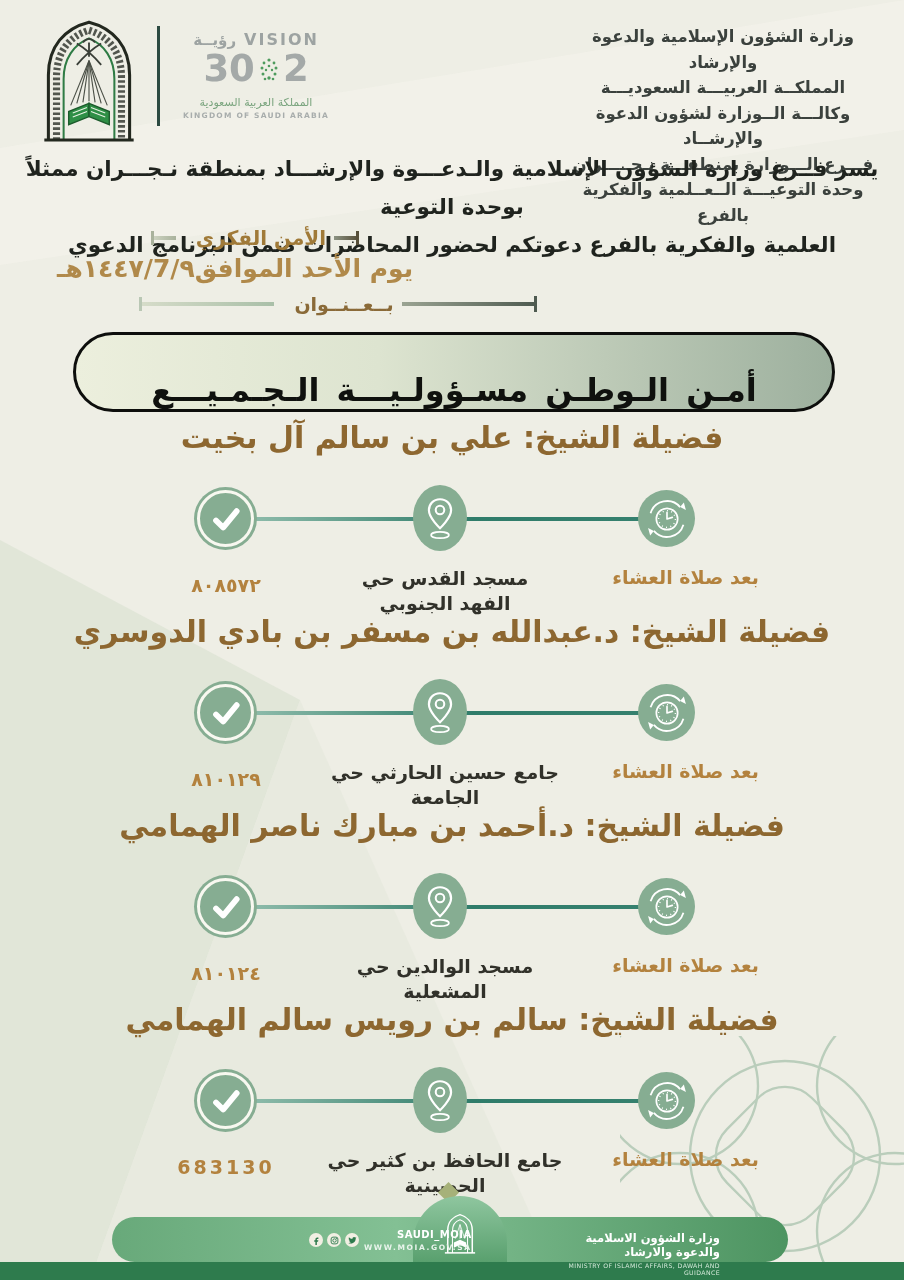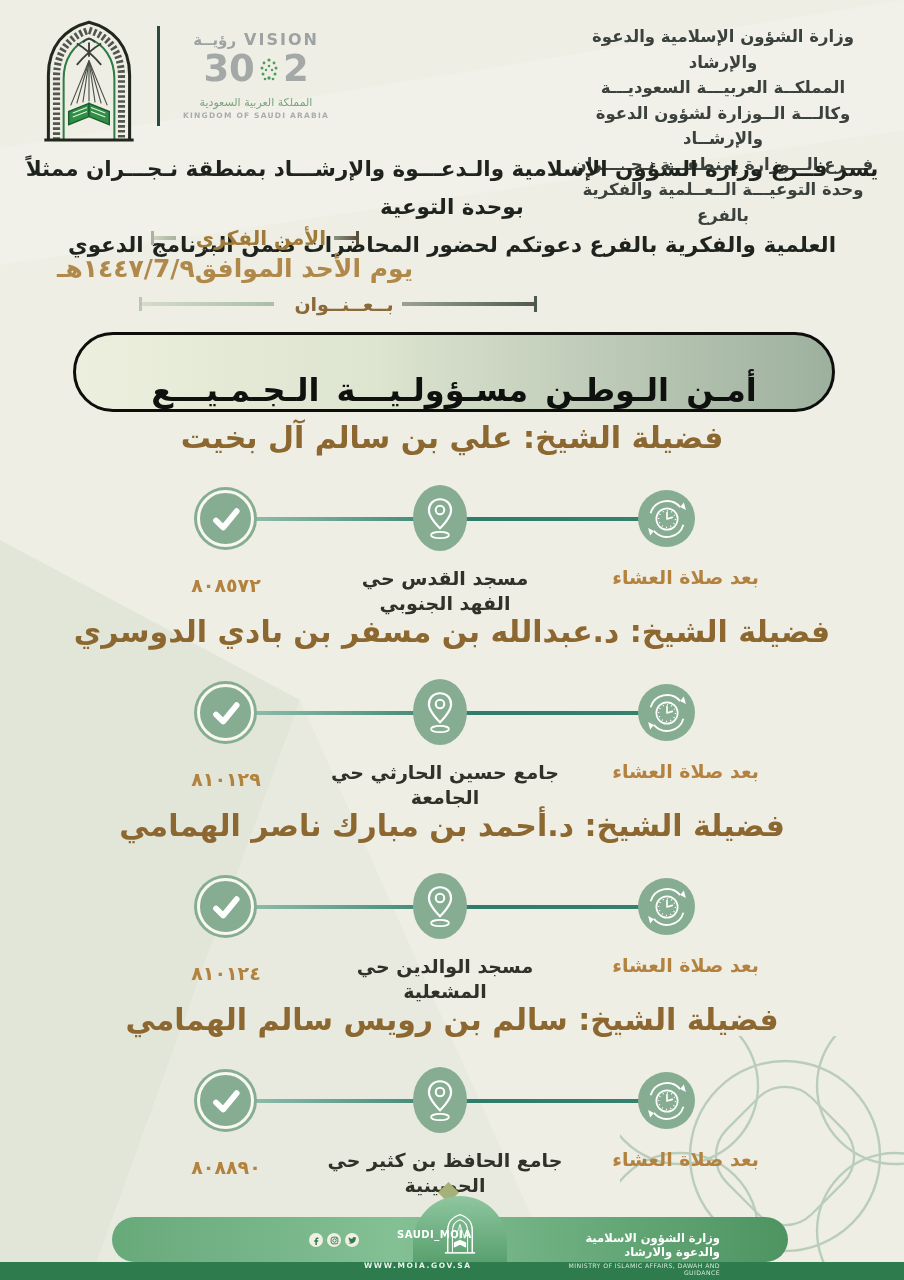--- a/index.html
+++ b/index.html
@@ -77,21 +77,21 @@
     background:linear-gradient(90deg,#68a97a 0%,#83c094 42%,#4d9461 100%);}
   .footer-diamond{position:absolute;left:441px;top:1185px;width:15px;height:15px;background:#a6b179;
     transform:rotate(45deg);z-index:3;}
   .footer-arch{position:absolute;left:413px;top:1196px;width:94px;height:66px;border-radius:47px 47px 0 0;z-index:5;
     background:linear-gradient(180deg,#8fc69f 0%,#59a06e 100%);
     display:flex;justify-content:center;align-items:flex-end;padding-bottom:4px;}
   .social{position:absolute;left:309px;top:1233px;display:flex;gap:4px;z-index:6;}
   .soc{width:14px;height:14px;border-radius:50%;background:#f1efe3;display:flex;align-items:center;justify-content:center;}
   .handle-block{position:absolute;left:364px;top:1229px;z-index:6;color:#ffffff;}
   .handle{font-size:10px;font-weight:bold;letter-spacing:.5px;}
-  .website{font-size:7.5px;letter-spacing:1.6px;color:#e9f4ec;margin-top:21px;font-weight:bold;}
+  .website{font-size:7.5px;letter-spacing:1.6px;color:#e9f4ec;margin-top:3px;font-weight:bold;}
   .ministry-block{position:absolute;left:545px;top:1231px;width:175px;text-align:right;z-index:6;direction:rtl;}
   .ministry-ar{font-size:11.5px;font-weight:bold;color:#ffffff;}
   .ministry-en{font-size:6.2px;letter-spacing:.4px;color:#d4e9d9;margin-top:3px;direction:ltr;}
 </style>
 </head>
 <body>
 
 <svg width="0" height="0" style="position:absolute">
   <defs>
     <symbol id="sym-check" viewBox="0 0 56 56">
@@ -329,21 +329,21 @@
           <svg width="46" height="46">
             <use href="#sym-clock"></use>
           </svg>
         </div>
     </div>
     <div class="labels">
       <div class="lbl lbl-time">بعد صلاة العشاء</div>
       <div class="lbl lbl-mosque">
           <span>جامع الحافظ بن كثير حي الحصينية</span>
         </div>
-      <div class="lbl lbl-num">٨٠٨٨٩٠</div>
+      <div class="lbl lbl-num">683130</div>
     </div>
   </section>
 
   <div class="footer-diamond"></div>
   <div class="footer-strip"></div>
   <div class="footer-band"></div>
   <div class="footer-arch">
     <svg width="34" height="48" viewBox="0 0 36 48">
       <g fill="none" stroke="#ffffff">
         <path d="M5,44 V20 C5,11 11,5.5 18,3.5 C25,5.5 31,11 31,20 V44" stroke-width="1.6"></path>

